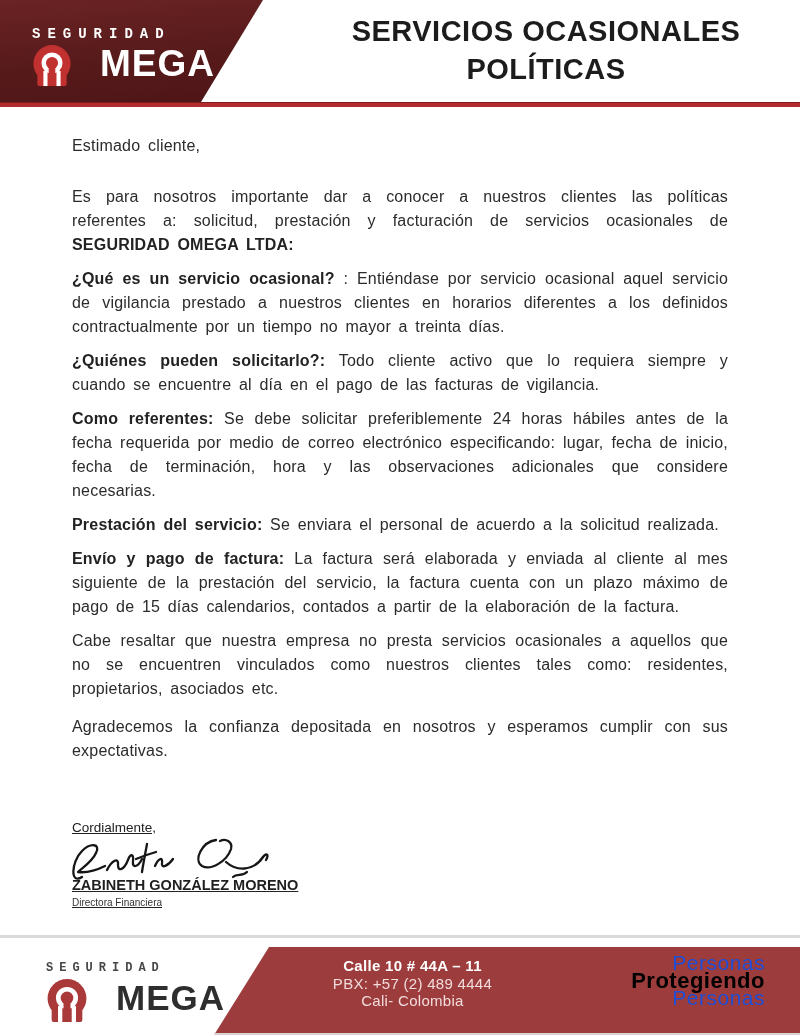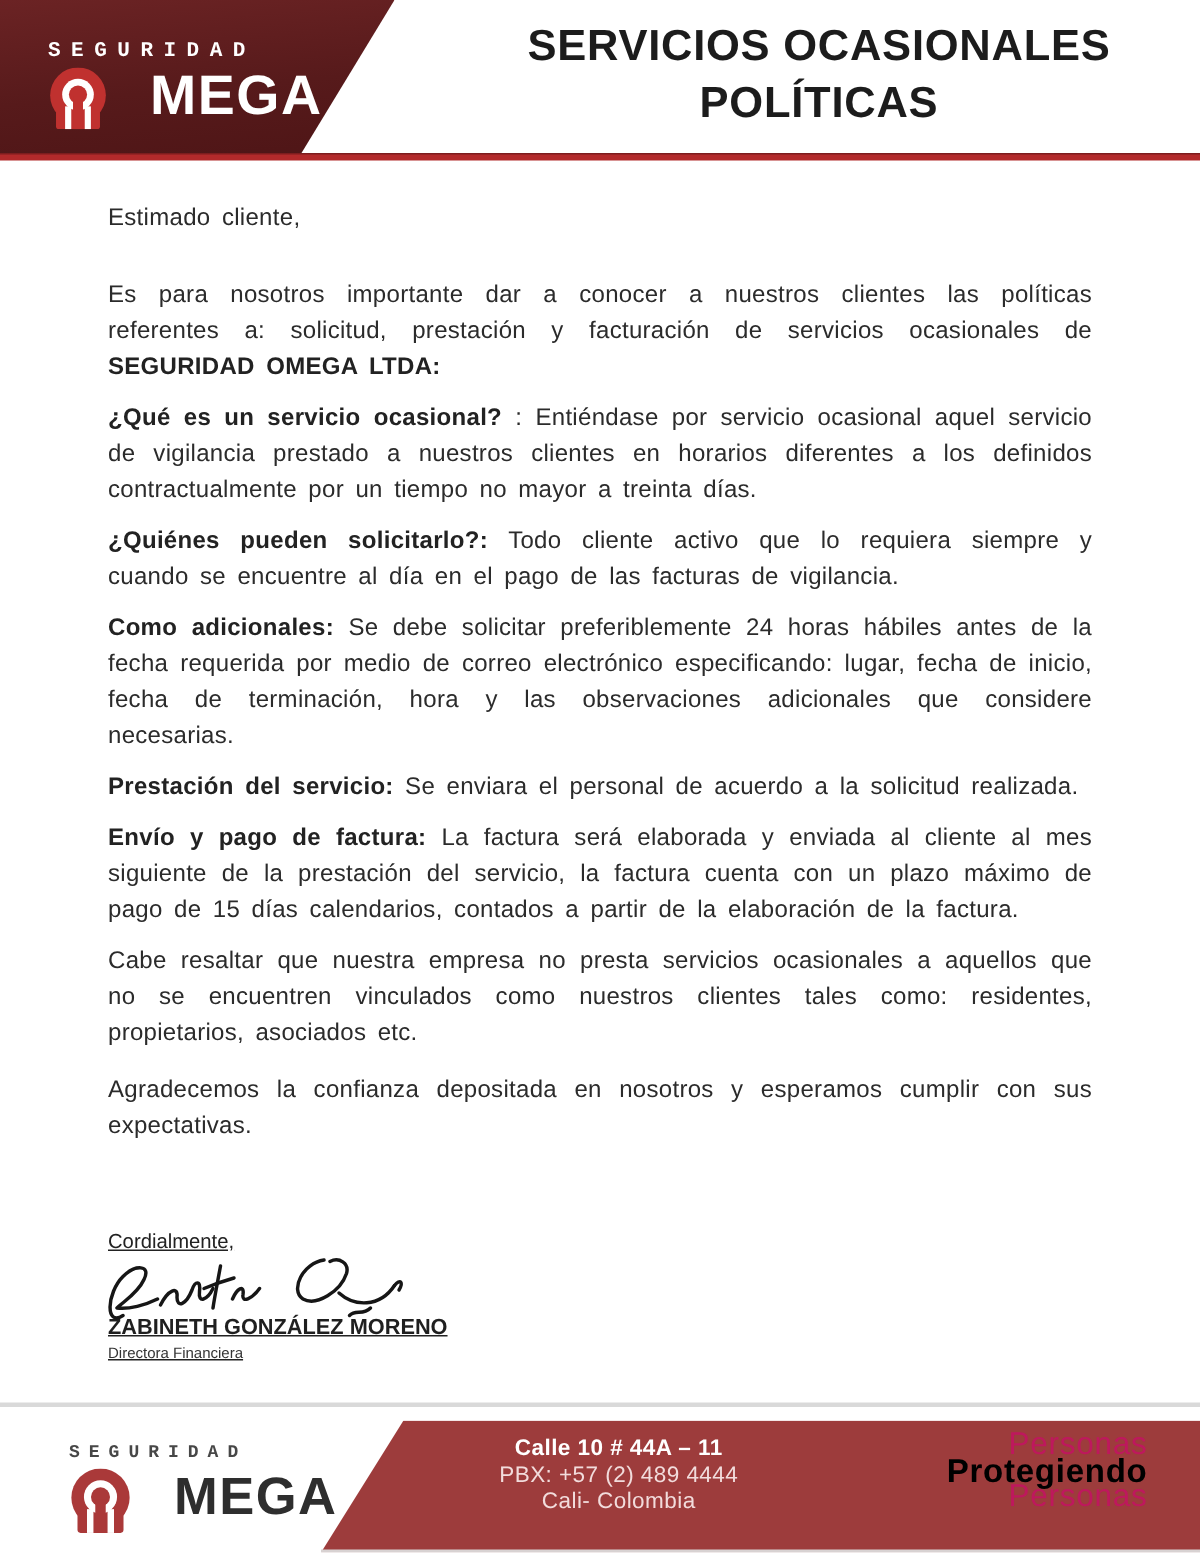--- a/index.html
+++ b/index.html
@@ -62,21 +62,21 @@
   .footer-brand .brand-top{color:#474747;font-size:12px;letter-spacing:6px;}
   .footer-brand .brand-main{color:#2e2e2e;font-size:35px;}
   .footer-address{
     position:absolute;top:22px;left:305px;width:215px;text-align:center;
     color:#f2dcdc;font-size:15px;line-height:17.5px;letter-spacing:.3px;
   }
   .footer-address .addr-line1{color:#ffffff;font-weight:bold;}
   .footer-slogan{
     position:absolute;top:19px;right:35px;text-align:right;line-height:17.5px;
   }
-  .slogan-light{color:#be185d;font-size:21px;letter-spacing:.5px;}
+  .slogan-light{color:#1d4ed8;font-size:21px;letter-spacing:.5px;}
   .slogan-bold{color:#000000;font-size:22px;font-weight:bold;letter-spacing:.5px;}
   
   .o-red-header{fill:#c0312f;}
   .o-red-footer{fill:#aa3939;}
   .o-white{fill:#ffffff;}
 </style>
 </head>
 <body>
 
 <div class="header">
@@ -110,21 +110,21 @@
 
 <div class="letter-body">
   <p class="greeting">Estimado cliente,</p>
 
   <p><b></b><span>Es para nosotros importante dar a conocer a nuestros clientes las políticas referentes a: solicitud, prestación y facturación de servicios ocasionales de </span><b>SEGURIDAD OMEGA LTDA:</b></p>
 
   <p><b>¿Qué es un servicio ocasional? </b><span>: Entiéndase por servicio ocasional aquel servicio de vigilancia prestado a nuestros clientes en horarios diferentes a los definidos contractualmente por un tiempo no mayor a treinta días.</span><b></b></p>
 
   <p><b>¿Quiénes pueden solicitarlo?:</b><span> Todo cliente activo que lo requiera siempre y cuando se encuentre al día en el pago de las facturas de vigilancia.</span><b></b></p>
 
-  <p><b>Como adicionales:</b><span> Se debe solicitar preferiblemente 24 horas hábiles antes de la fecha requerida por medio de correo electrónico especificando: lugar, fecha de inicio, fecha de terminación, hora y las observaciones adicionales que considere necesarias.</span><b></b></p>
+  <p><b>Como referentes:</b><span> Se debe solicitar preferiblemente 24 horas hábiles antes de la fecha requerida por medio de correo electrónico especificando: lugar, fecha de inicio, fecha de terminación, hora y las observaciones adicionales que considere necesarias.</span><b></b></p>
 
   <p><b>Prestación del servicio:</b><span> Se enviara el personal de acuerdo a la solicitud realizada.</span><b></b></p>
 
   <p><b>Envío y pago de factura:</b><span> La factura será elaborada y enviada al cliente al mes siguiente de la prestación del servicio, la factura cuenta con un plazo máximo de pago de 15 días calendarios, contados a partir de la elaboración de la factura.</span><b></b></p>
 
   <p><b></b><span>Cabe resaltar que nuestra empresa no presta servicios ocasionales a aquellos que no se encuentren vinculados como nuestros clientes tales como: residentes, propietarios, asociados etc.</span><b></b></p>
 
   <p class="gap-before-thanks"><b></b><span>Agradecemos la confianza depositada en nosotros y esperamos cumplir con sus expectativas.</span><b></b></p>
 </div>
 

